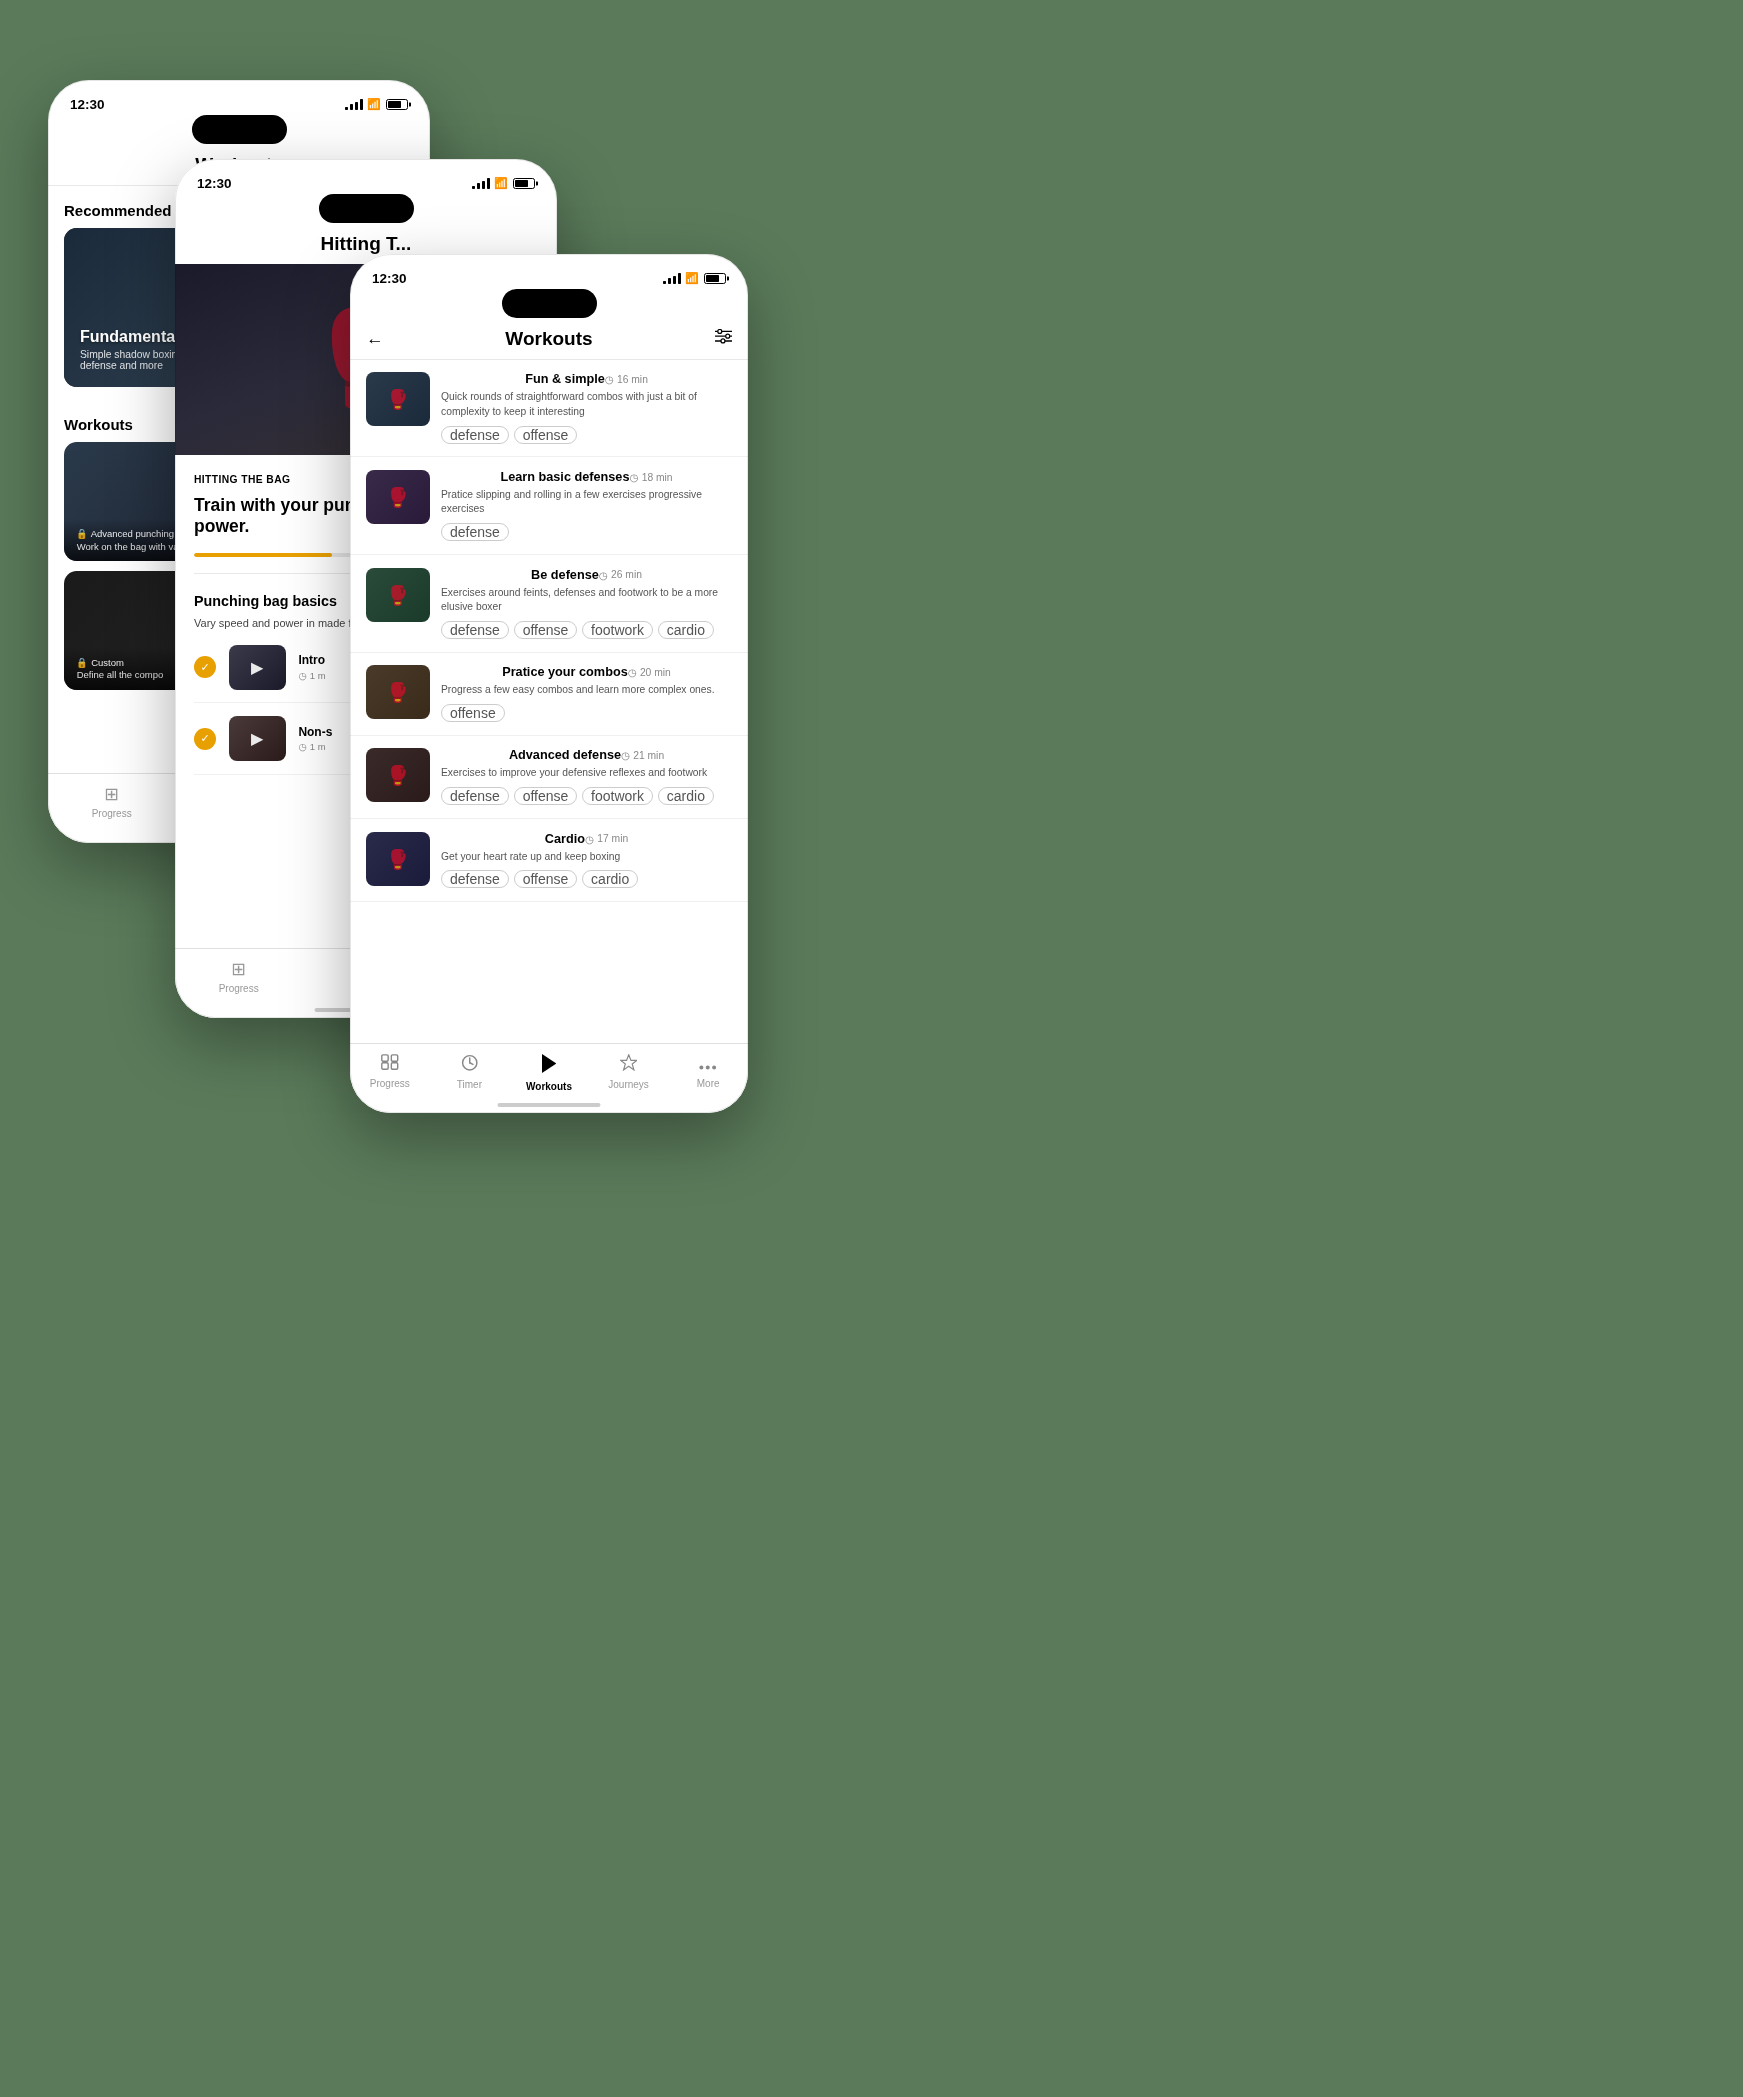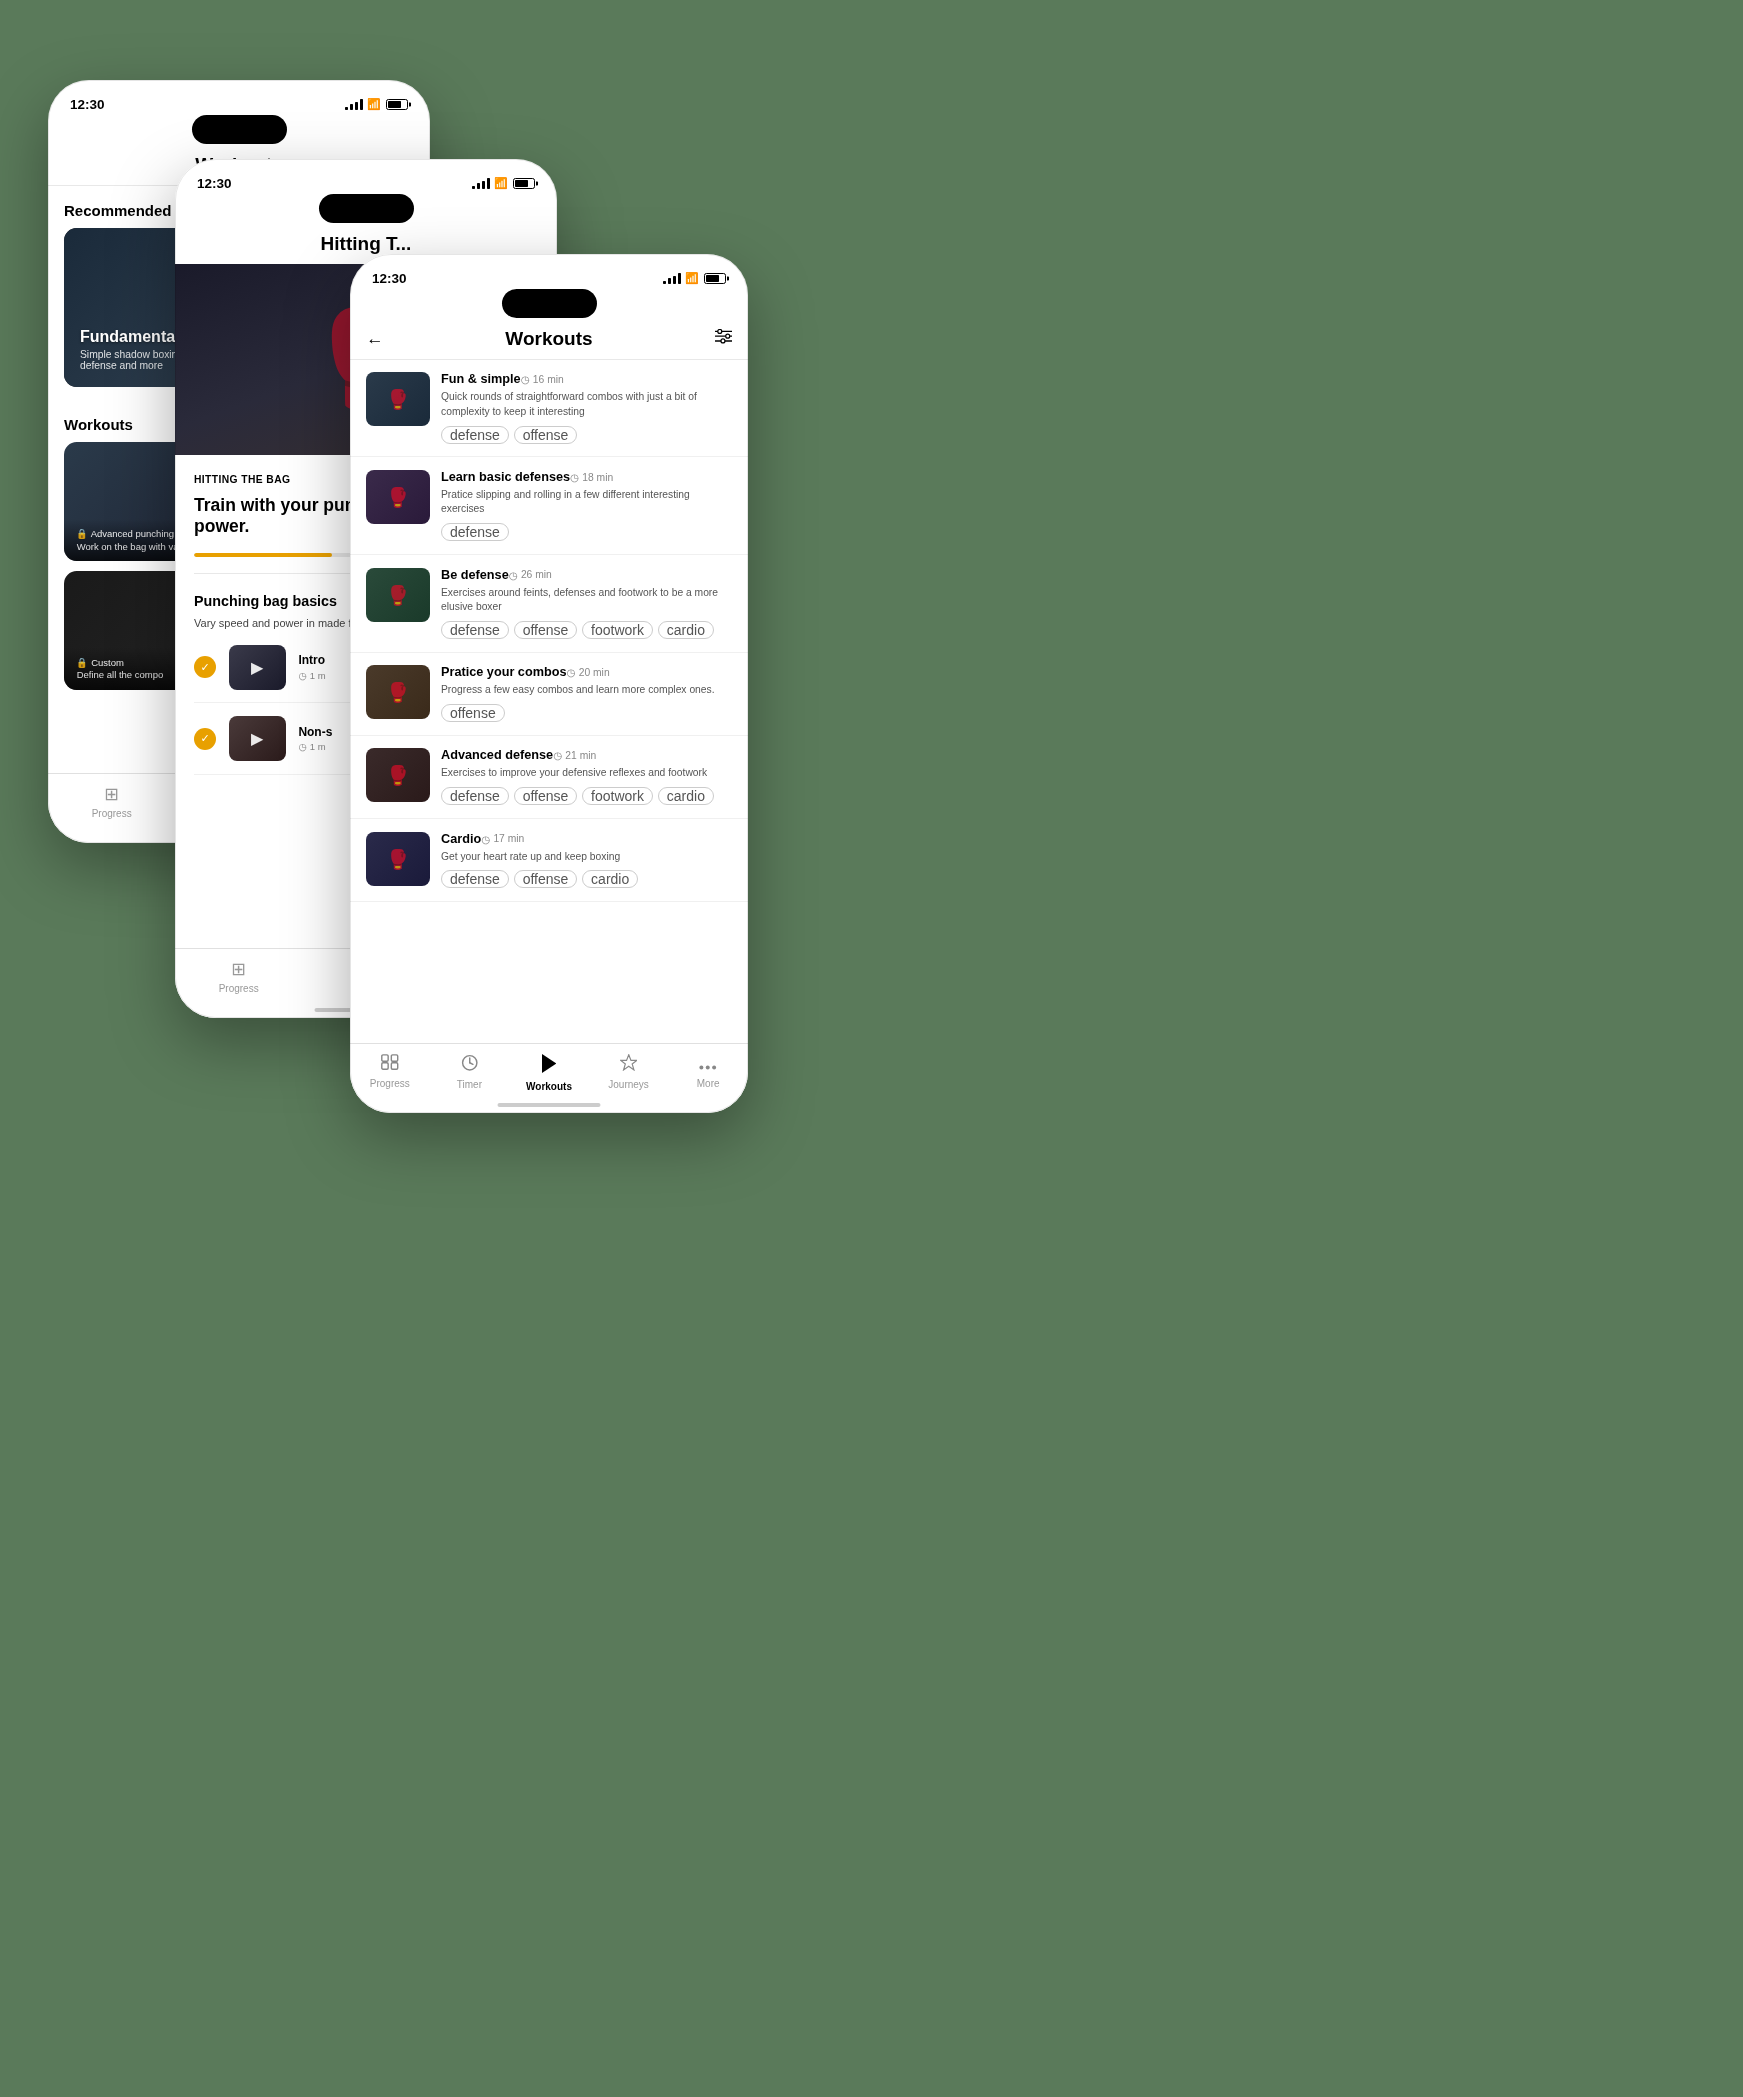--- a/index.html
+++ b/index.html
@@ -432,21 +432,21 @@
       transform: translate(-50%, -50%);
       font-size: 19px;
       opacity: 0.7;
     }
     .workout-list-info {
       flex: 1;
     }
     .workout-list-header {
       display: flex;
       align-items: center;
-      justify-content: flex-start;
+      justify-content: center;
     }
     .workout-list-title {
       font-size: 12.7px;
       font-weight: 700;
       color: #000;
     }
     .workout-list-duration {
       font-size: 10.3px;
       color: #888;
       display: flex;
@@ -705,21 +705,21 @@
 
     <div class="workout-list-item">
       <div class="workout-list-thumb wt-bg-2"></div>
       <div class="workout-list-info">
         <div class="workout-list-header">
           <span class="workout-list-title">Learn basic defenses</span>
           <span class="workout-list-duration">
             <span>◷</span> 18 min
           </span>
         </div>
-        <div class="workout-list-desc">Pratice slipping and rolling in a few different interesting exercises</div>
+        <div class="workout-list-desc">Pratice slipping and rolling in a few exercises progressive exercises</div>
         <div class="tags-row">
           <span class="tag">defense</span>
         </div>
       </div>
     </div>
 
     <div class="workout-list-item">
       <div class="workout-list-thumb wt-bg-3"></div>
       <div class="workout-list-info">
         <div class="workout-list-header">

